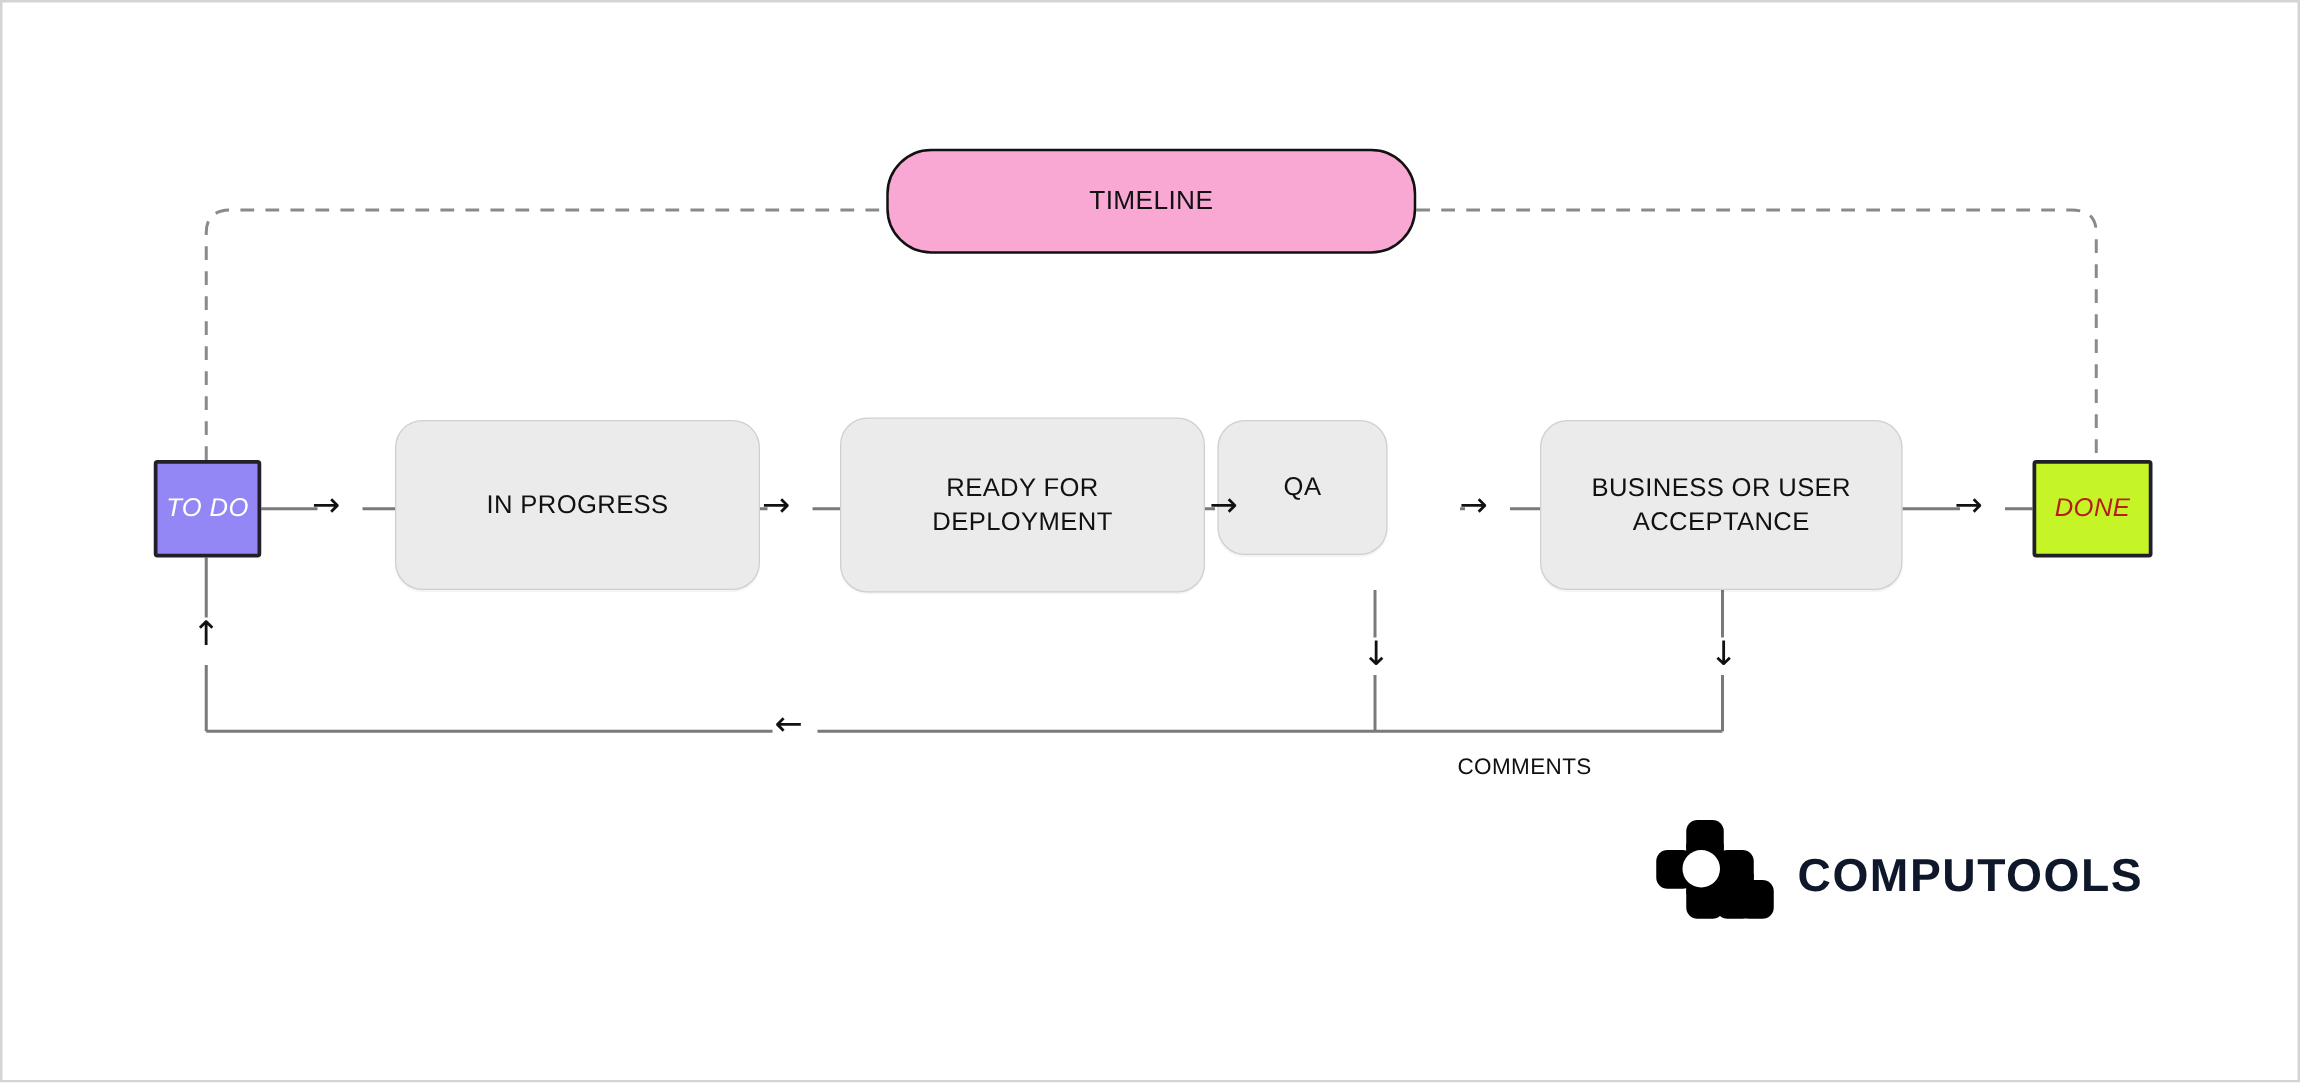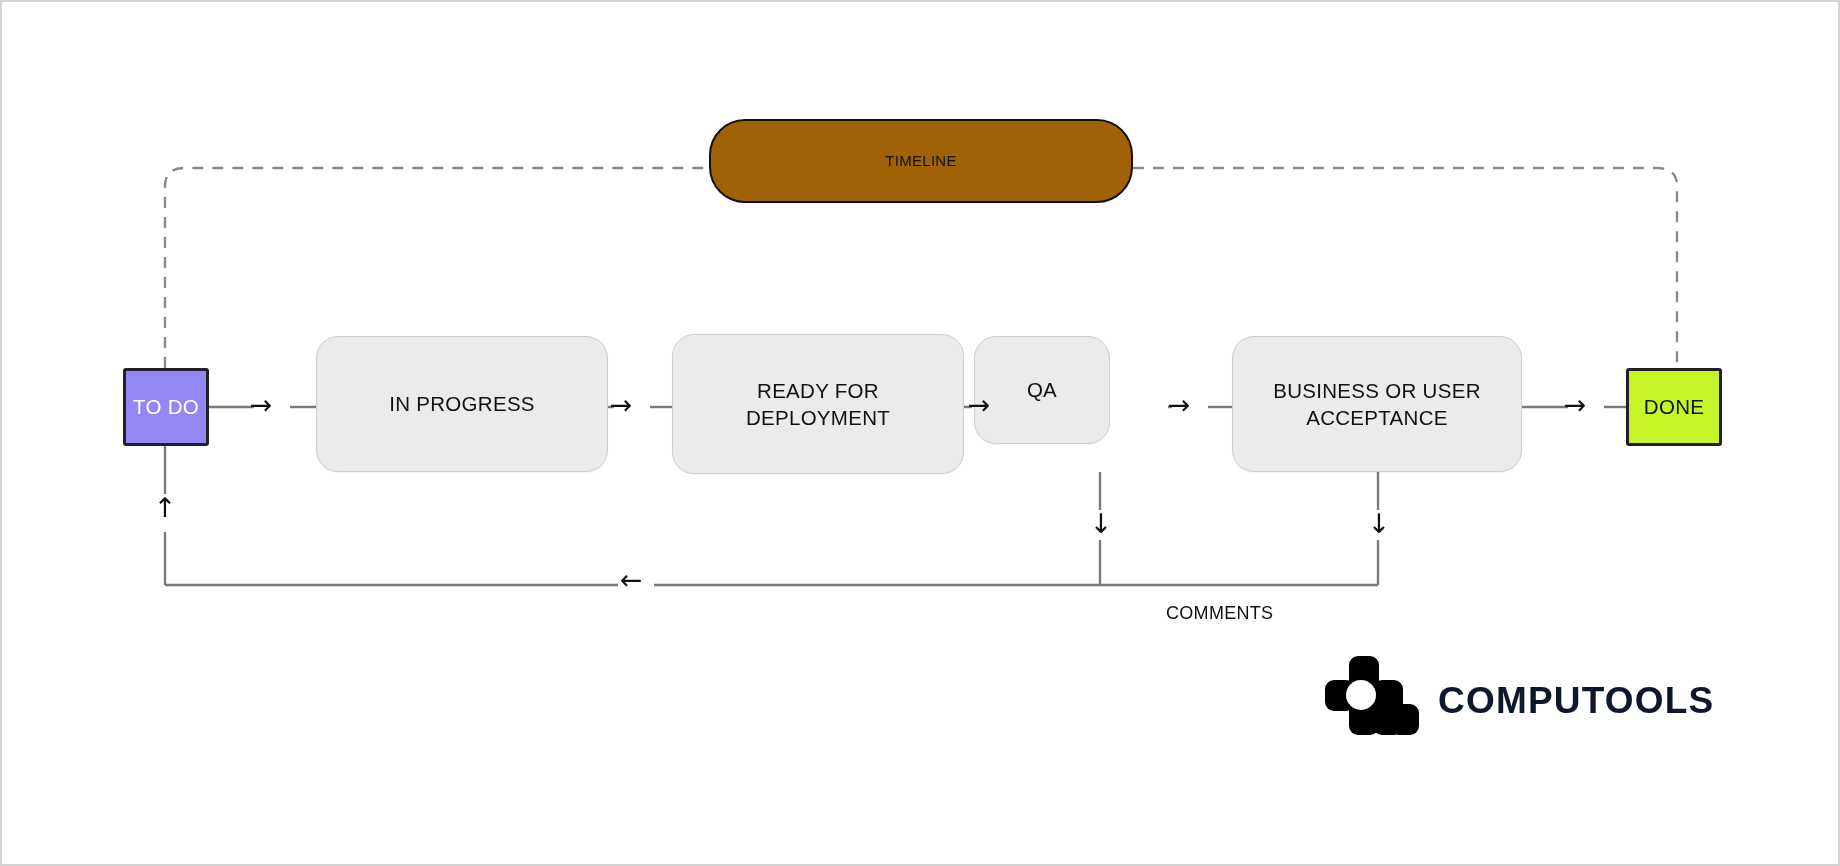--- a/index.html
+++ b/index.html
@@ -49,39 +49,40 @@
   .node.process {
     background: #ebebeb;
     border: 1px solid #cfcfcf;
     border-radius: 22px;
     color: #111111;
     font-size: 20.5px;
     box-shadow: 0 1px 1px rgba(0,0,0,0.05);
   }
 
   .node.timeline {
-    background: #a16207;
+    background: #f9a8d4;
     border: 2.5px solid #111111;
     border-radius: 36px;
     color: #111111;
-    font-size: 15px;
+    font-size: 21px;
   }
 
   .node.terminal {
     border: 3px solid #231f26;
     border-radius: 3px;
     font-size: 20.5px;
+    font-style: italic;
   }
   .node.terminal.start {
     background: #9287f5;
     color: #ffffff;
   }
   .node.terminal.end {
     background: #c6f527;
-    color: #0f172a;
+    color: #b91c1c;
   }
 
   
   .arrow-glyph {
     position: absolute;
     font-family: "DejaVu Sans", sans-serif;
     font-size: 27px;
     color: #111111;
     line-height: 1;
     text-align: center;

